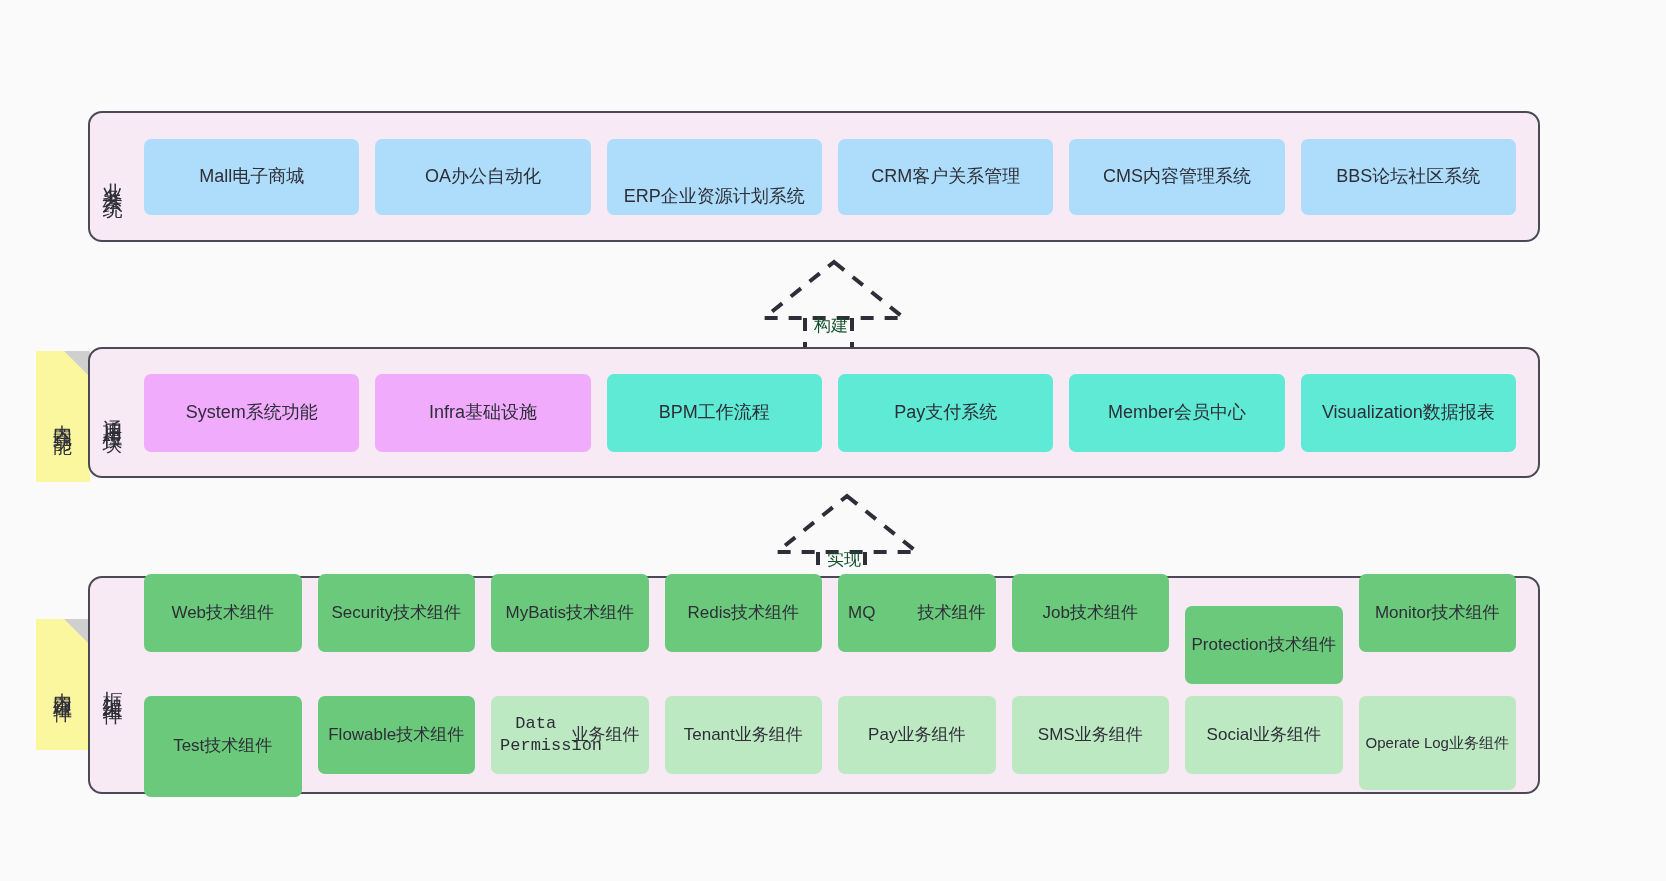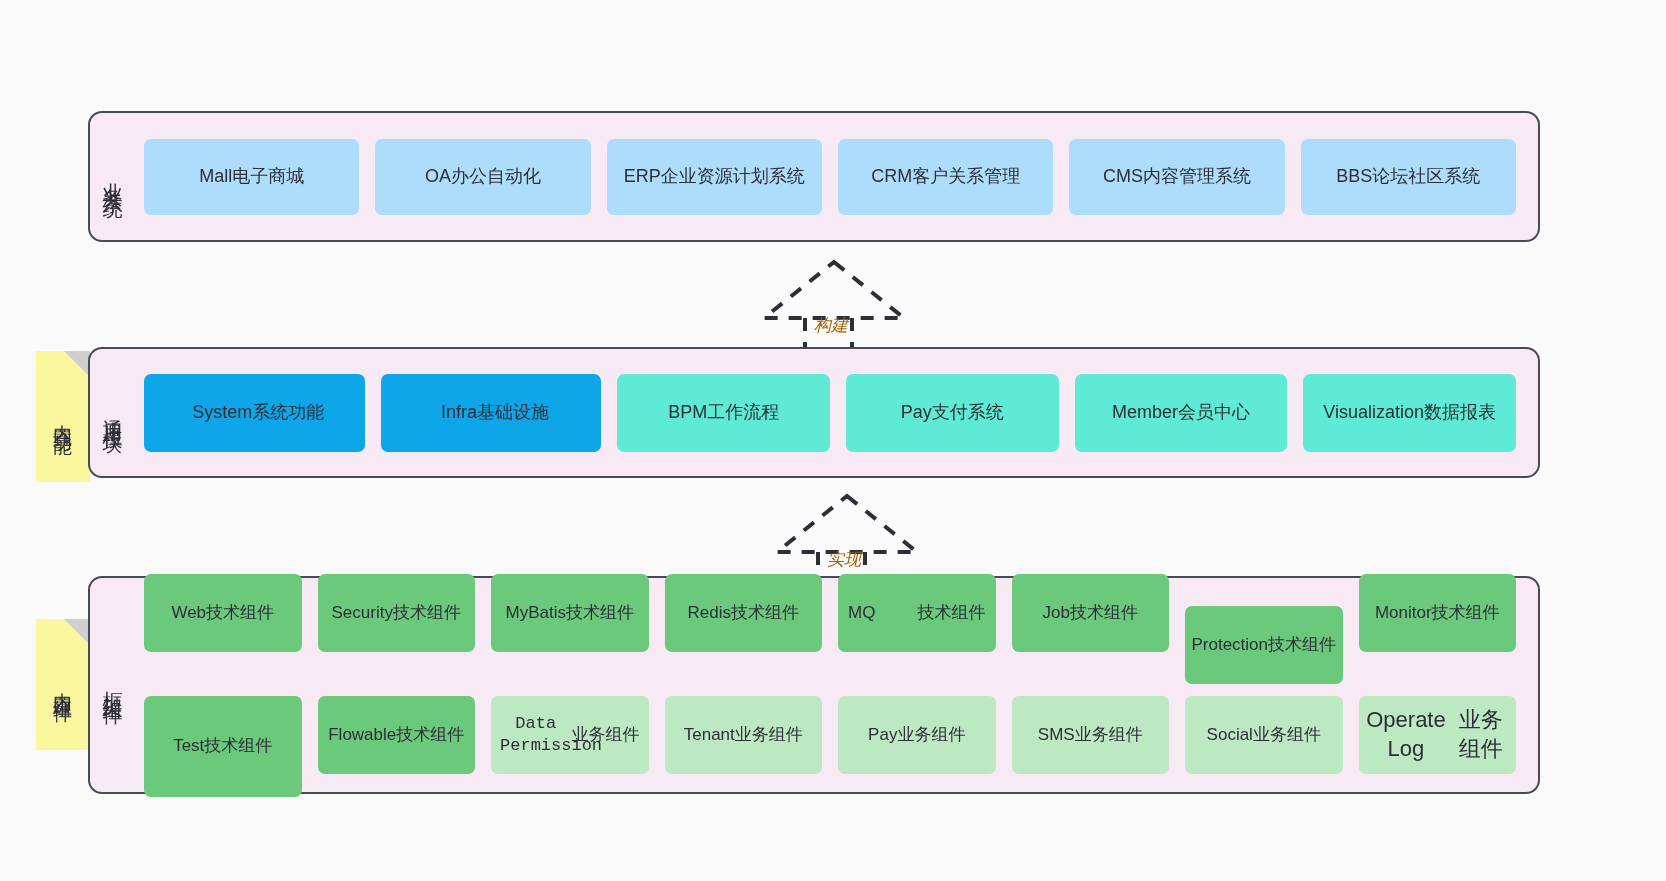--- a/index.html
+++ b/index.html
@@ -59,21 +59,21 @@
     text-align: center;
     color: #2E2E38;
     font-size: 18px;
     line-height: 1.28;
     padding: 6px 4px;
   }
   .card .t1 { white-space: normal; }
   .card .t2 { white-space: normal; }
 
   .c-blue      { background: #ADDDFB; }
-  .c-red       { background: #0ea5e9; padding-left: 12px; }
+  .c-red       { background: #f0abfc; }
   .c-pink      { background: #5eead4; }
   .c-green     { background: #6BC97B; }
   .c-lgreen    { background: #BCE8C2; }
 
   
   .note {
     position: absolute;
     width: 54px;
     background: #FBF79E;
     color: #2E2E38;
@@ -94,25 +94,24 @@
     border-top: 26px solid #CFCFCF;
     border-left: 26px solid transparent;
   }
 
   
   .arrow { position: absolute; }
   .arrow svg { display: block; overflow: visible; }
   .arrow-label {
     position: absolute;
     font-size: 17px;
-    color: #a16207;
+    color: #14532d;
     background: transparent;
     white-space: nowrap;
     user-select: none;
-    font-style: italic;
   }
 </style>
 </head>
 <body>
 
 <div class="stage">
 
   <div class="layer" style="left:88px; top:111px; width:1452px; height:131px;">
     <div class="layer-title">业务系统</div>
     <div class="layer-body">
@@ -121,21 +120,21 @@
         <div class="card c-blue" style="height:76px;">
           <div class="t1">Mall</div>
           <div class="t2">电子商城</div>
         </div>
 
         <div class="card c-blue" style="height:76px;">
           <div class="t1">OA</div>
           <div class="t2">办公自动化</div>
         </div>
 
-        <div class="card c-blue" style="height:76px;">
+        <div class="card c-blue" style="height:76px;align-items:flex-end;">
           <div class="t1">ERP</div>
           <div class="t2">企业资源计划系统</div>
         </div>
 
         <div class="card c-blue" style="height:76px;">
           <div class="t1">CRM</div>
           <div class="t2">客户关系管理</div>
         </div>
 
         <div class="card c-blue" style="height:76px;">
@@ -280,21 +279,21 @@
           <div class="t2">业务组件</div>
         </div>
         <div class="card c-lgreen" style="height:78px; font-size:17px;">
           <div class="t1">SMS</div>
           <div class="t2">业务组件</div>
         </div>
         <div class="card c-lgreen" style="height:78px; font-size:17px;">
           <div class="t1">Social</div>
           <div class="t2">业务组件</div>
         </div>
-        <div class="card c-lgreen" style="height:78px; font-size:22px;justify-content:center;">
+        <div class="card c-lgreen" style="height:94px; font-size:15px;justify-content:center;">
           <div class="t1">Operate Log</div>
           <div class="t2">业务组件</div>
         </div>
       </div>
 
     </div>
   </div>
 
 </div>
 

